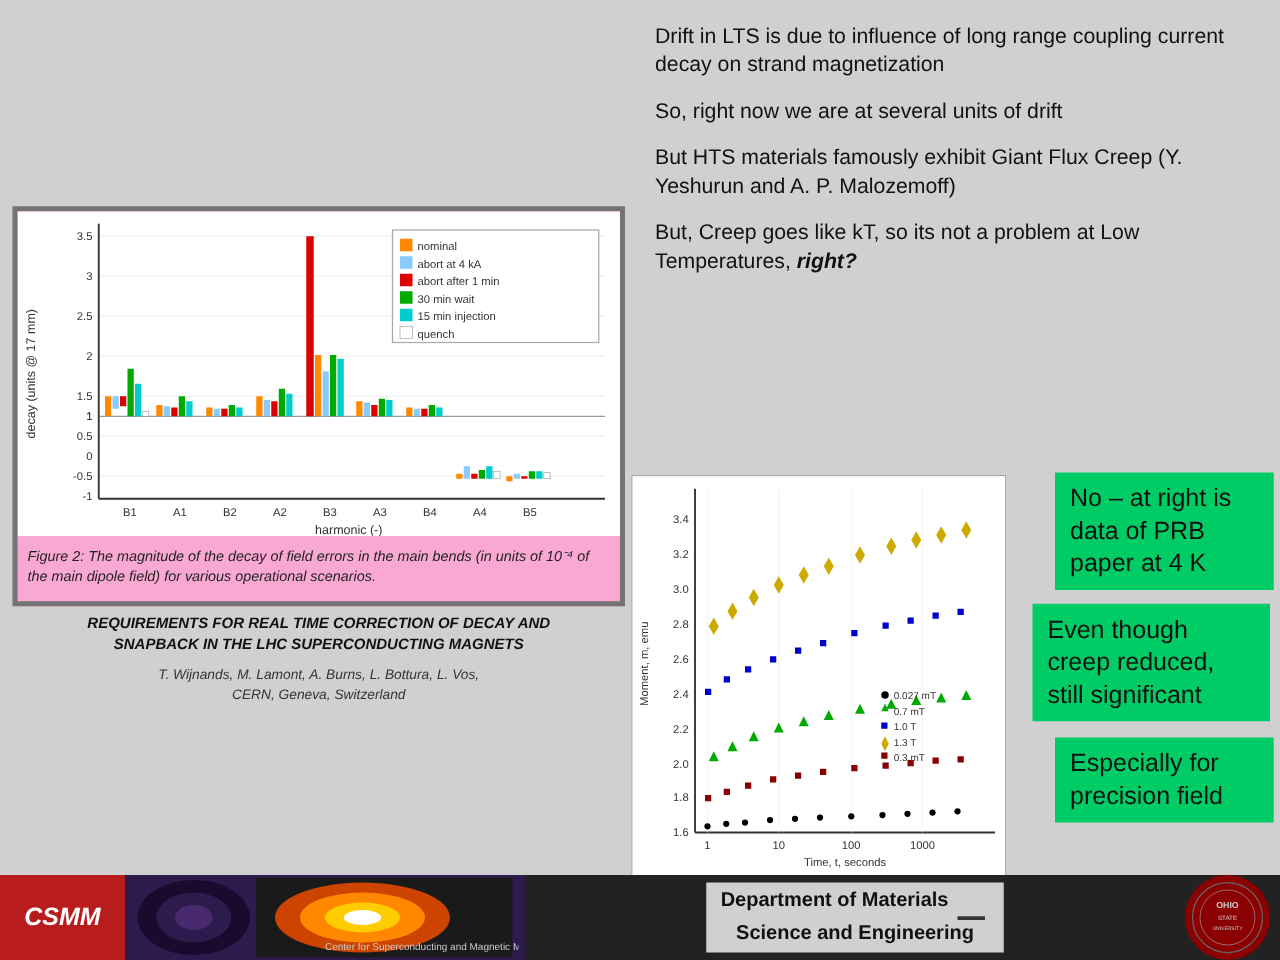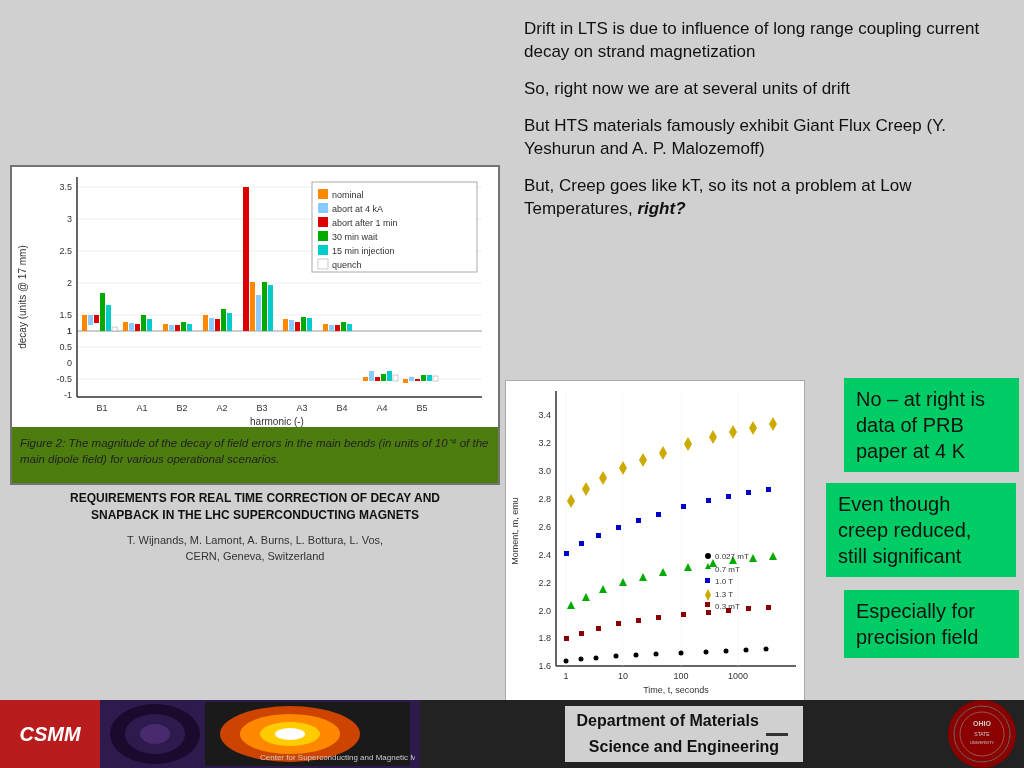--- a/index.html
+++ b/index.html
@@ -62,22 +62,22 @@
       font-weight: bold;
     }
 
     
     .chart-area {
       position: absolute;
       top: 165px;
       left: 10px;
       width: 490px;
       height: 320px;
-      background: #4d7c0f;
-      border: 2px solid #737373;
+      background: #f9a8d4;
+      border: 4px solid #737373;
       overflow: hidden;
     }
 
     
     .chart-svg {
       width: 490px;
       height: 260px;
     }
 
     .chart-caption {
@@ -87,20 +87,21 @@
       line-height: 1.4;
       font-style: italic;
     }
 
     
     .bottom-left-text {
       position: absolute;
       top: 490px;
       left: 10px;
       width: 490px;
+      font-style: italic;
     }
 
     .requirements-text {
       font-size: 12px;
       font-weight: bold;
       color: #111;
       text-align: center;
       line-height: 1.4;
       margin-bottom: 8px;
     }

